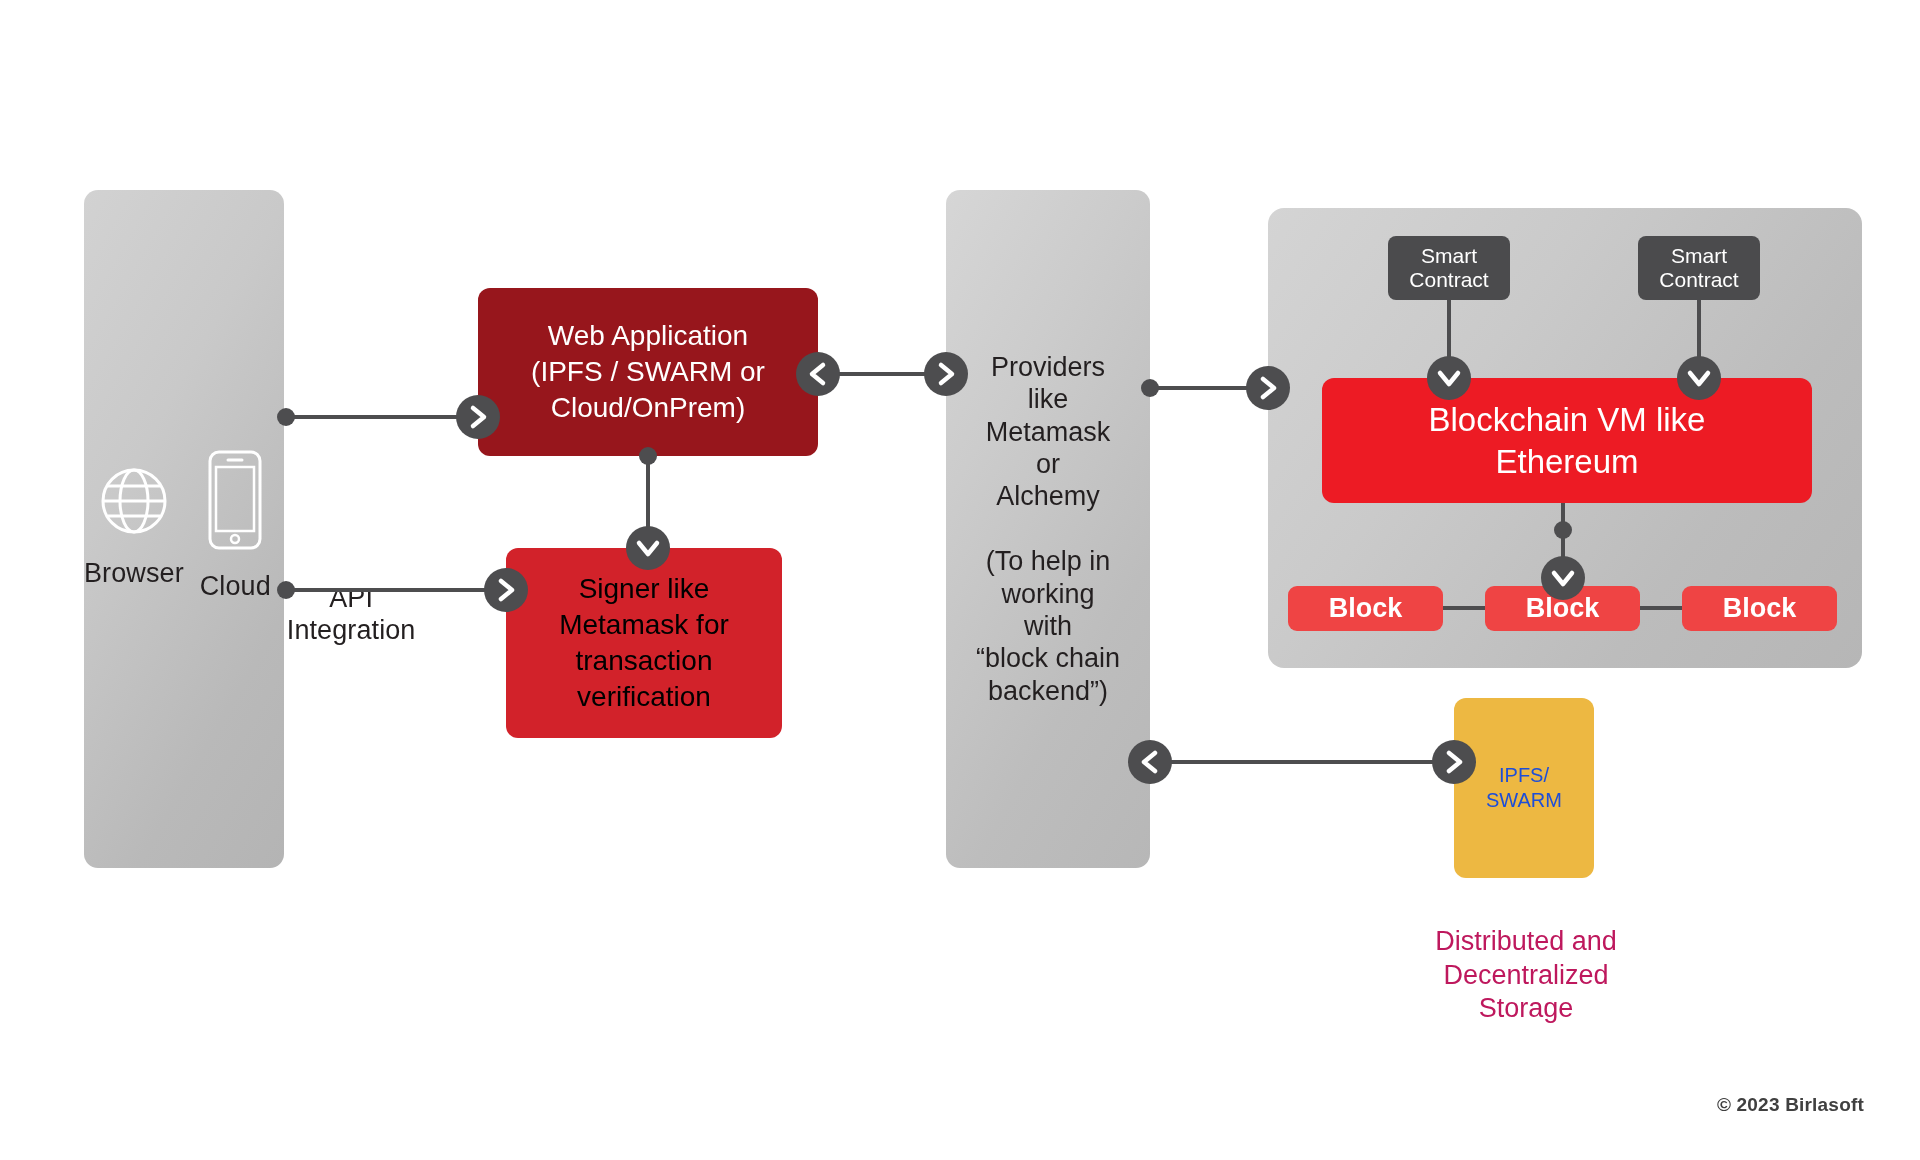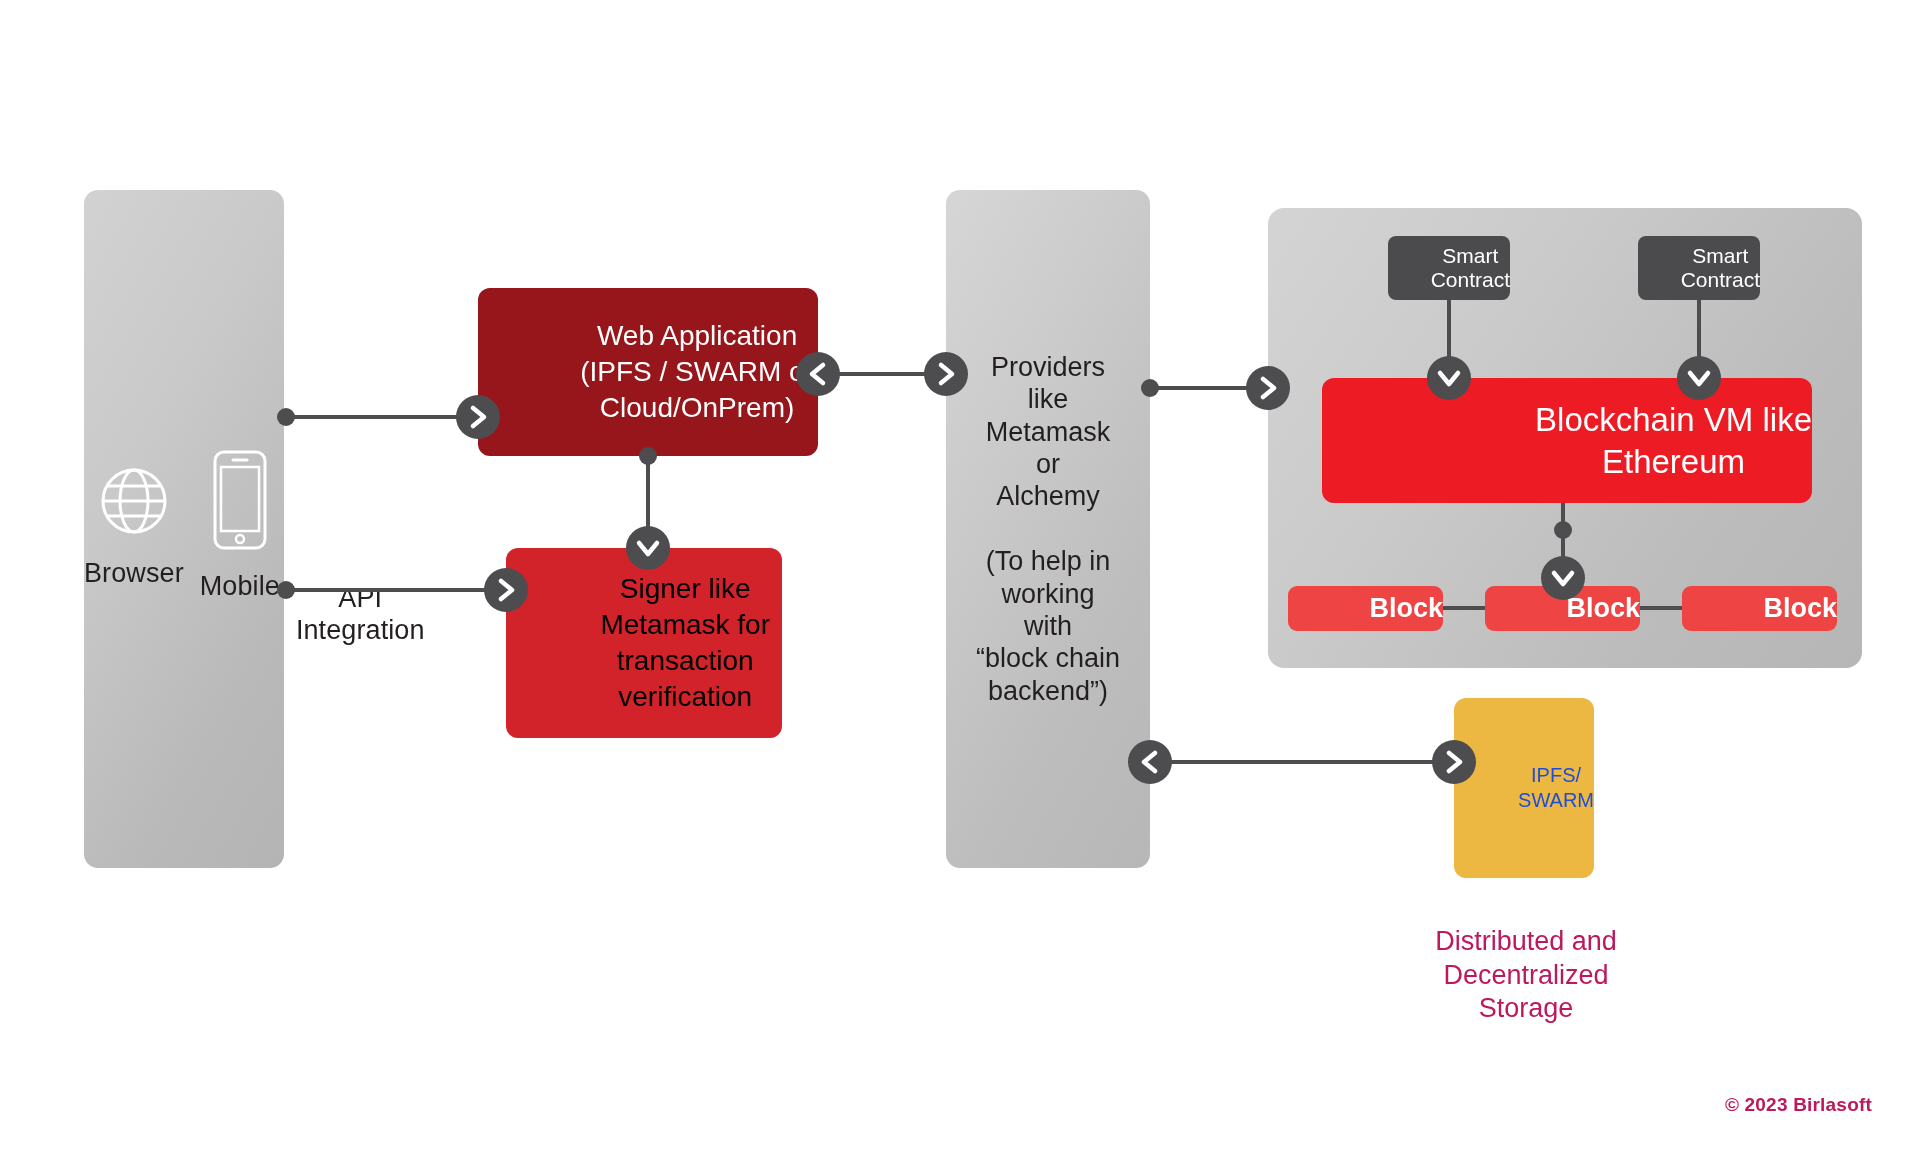--- a/index.html
+++ b/index.html
@@ -17,21 +17,21 @@
     background: #ffffff;
     overflow: hidden;
   }
 
   
   .node {
     position: absolute;
     box-sizing: border-box;
     display: flex;
     align-items: center;
-    justify-content: flex-end;
+    justify-content: center;
     text-align: center;
   }
 
   
   .client-panel {
     left: 84px;
     top: 190px;
     width: 200px;
     height: 678px;
     border-radius: 14px;
@@ -179,25 +179,25 @@
     font-size: 27px;
     line-height: 1.24;
     white-space: pre-line;
     display: block;
     text-align: center;
   }
 
   
   .footer {
     position: absolute;
-    right: 48px;
+    right: 56px;
     bottom: 44px;
     font-size: 19px;
     font-weight: bold;
-    color: #be185d;
+    color: #404040;
     letter-spacing: .2px;
   }
 
   
   #connectors {
     position: absolute;
     left: 0;
     top: 0;
     width: 1920px;
     height: 1160px;
@@ -226,21 +226,21 @@
 
     <div class="channel ch-mobile">
       <span class="channel-icon">
         <svg width="62" height="102" viewBox="0 0 62 102" aria-hidden="true">
           <rect x="6" y="3" width="50" height="96" rx="9" ry="9" fill="none" stroke="#ffffff" stroke-width="3"></rect>
           <rect x="12" y="18" width="38" height="64" fill="none" stroke="#ffffff" stroke-width="2.5"></rect>
           <line x1="24" y1="11" x2="38" y2="11" stroke="#ffffff" stroke-width="3" stroke-linecap="round"></line>
           <circle cx="31" cy="90" r="4" fill="none" stroke="#ffffff" stroke-width="2.5"></circle>
         </svg>
       </span>
-      <span class="channel-label">Mobile</span>
+      <span class="channel-label">Cloud</span>
     </div>
 
     <div class="channel ch-api">
       <span class="channel-icon">
         <svg width="104" height="104" viewBox="0 0 104 104" aria-hidden="true">
 
           <line x1="16" y1="14" x2="100" y2="14" stroke="#ffffff" stroke-width="4" stroke-linecap="round"></line>
           <polyline points="27,5 14,14 27,23" fill="none" stroke="#ffffff" stroke-width="4" stroke-linecap="round" stroke-linejoin="round"></polyline>
 
           <rect x="30" y="32" width="46" height="42" fill="none" stroke="#ffffff" stroke-width="4"></rect>

